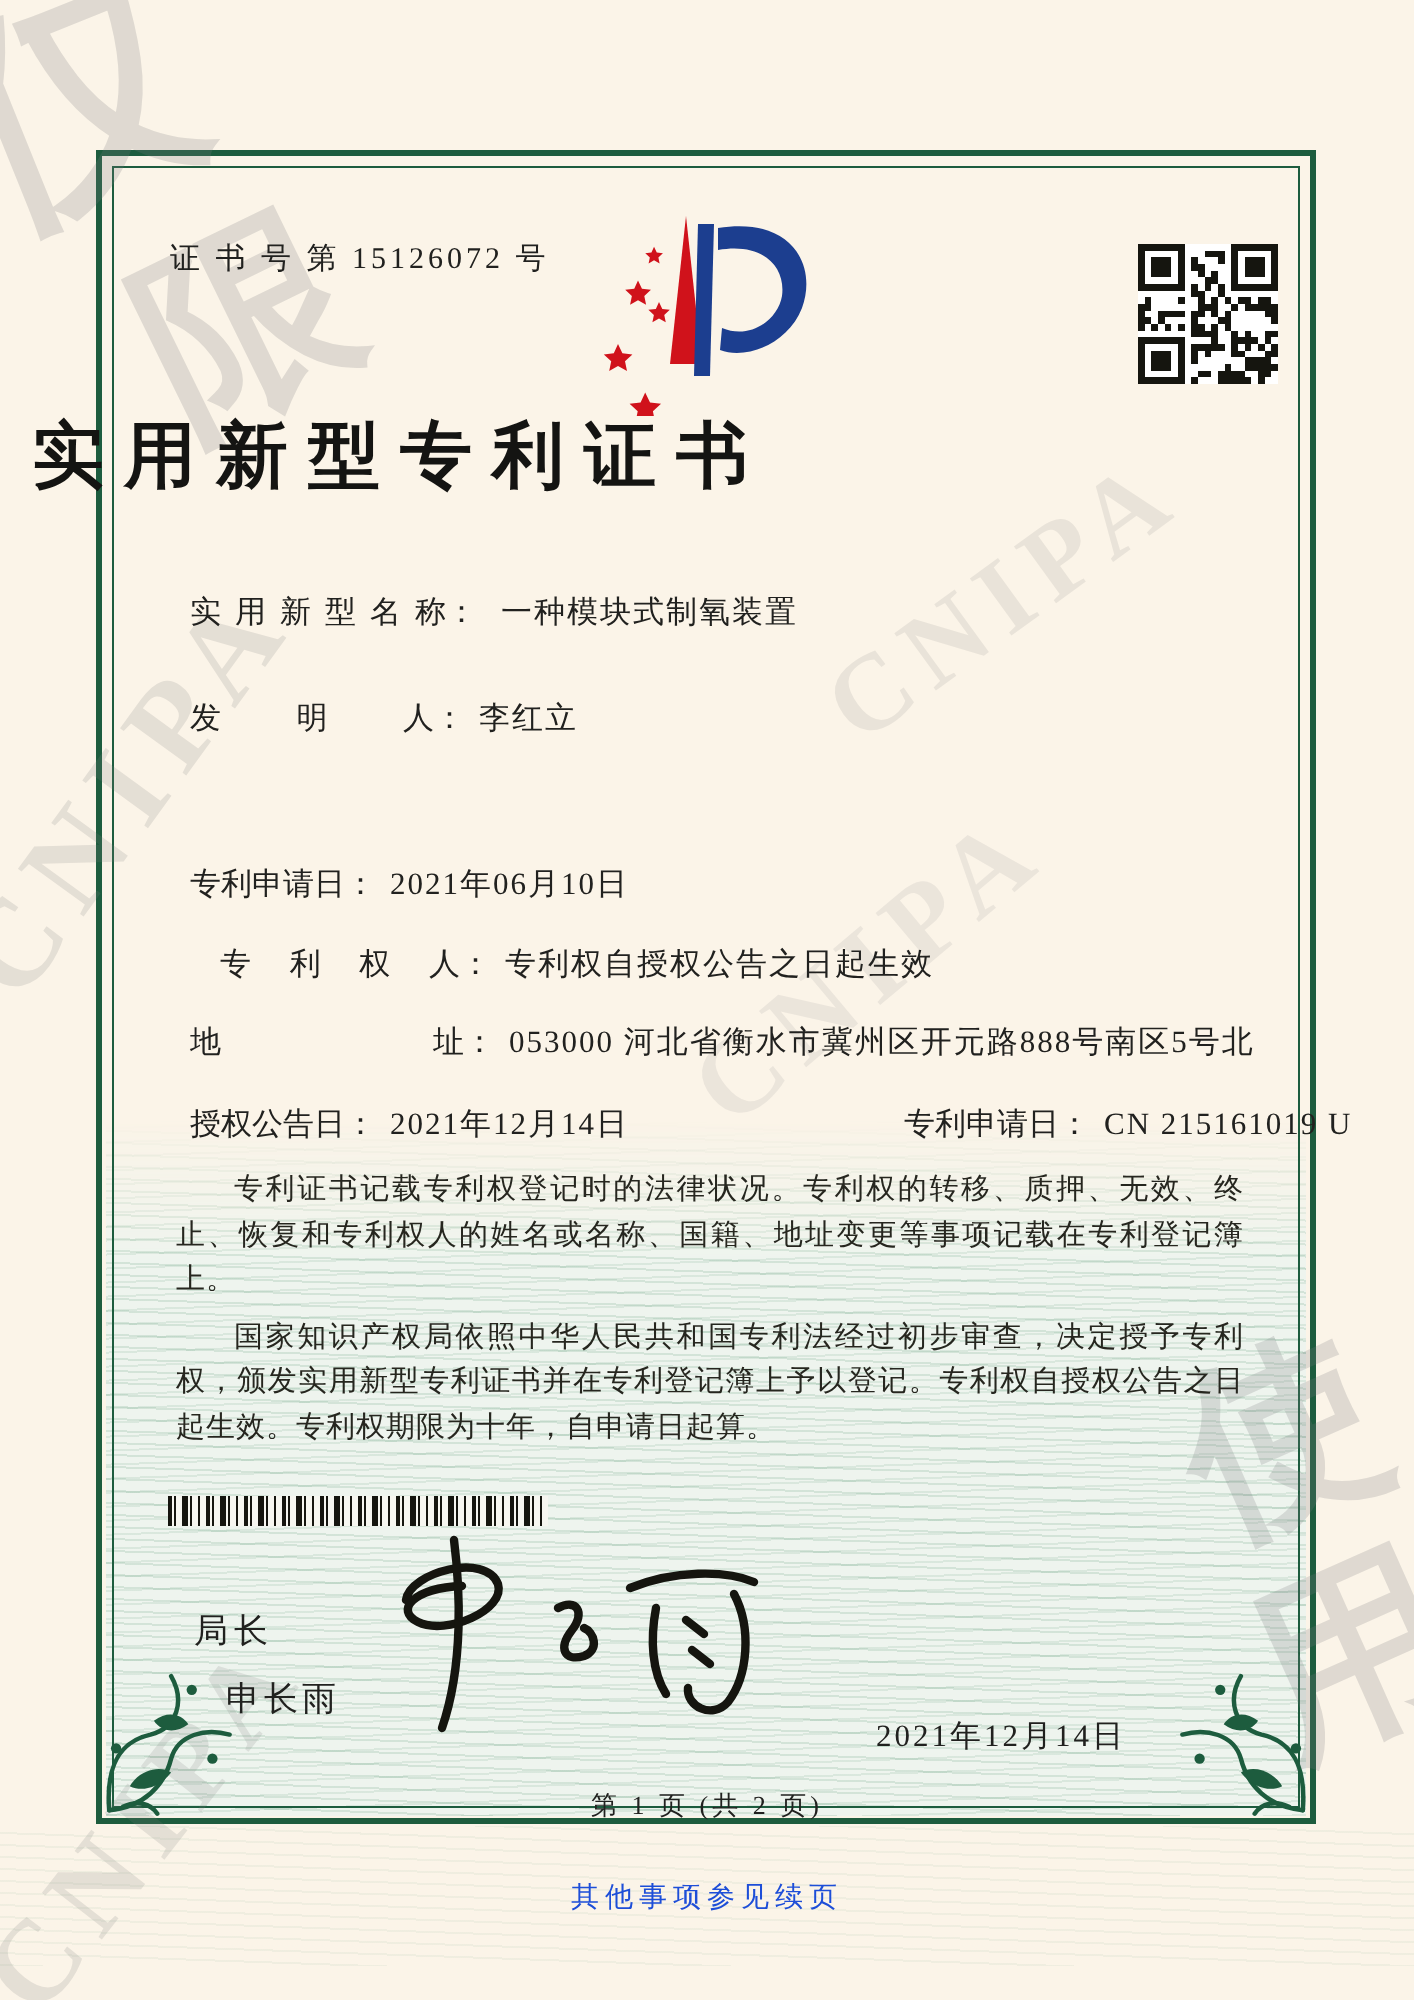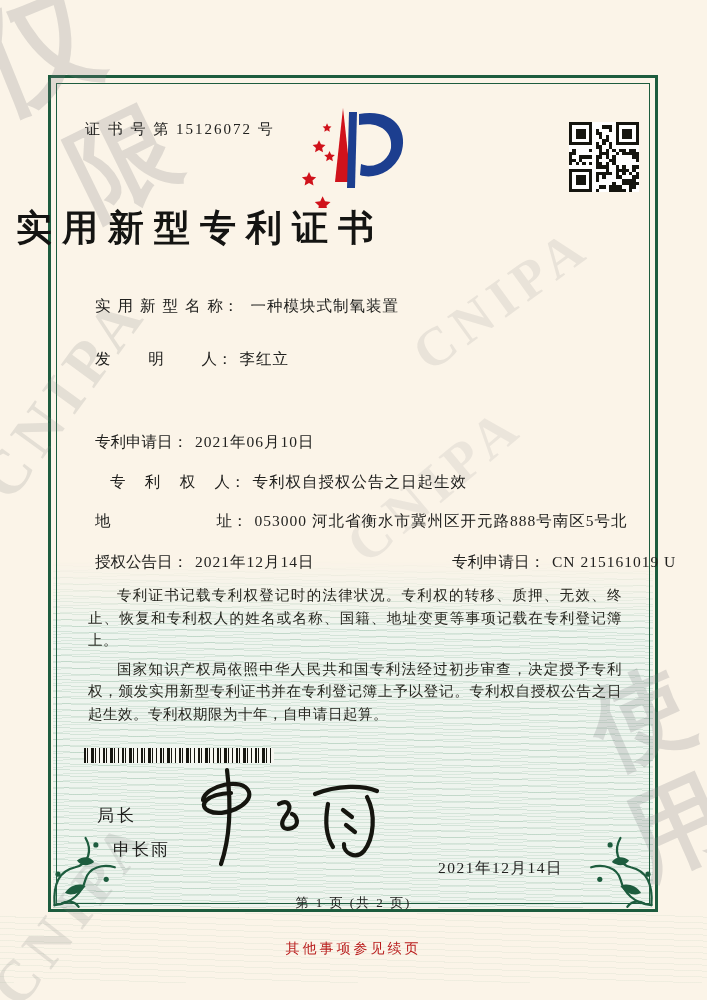--- a/index.html
+++ b/index.html
@@ -62,21 +62,21 @@
     background:repeating-linear-gradient(90deg,
       #15150f 0 2px,#f6f6f0 2px 3px,#15150f 3px 4px,#f6f6f0 4px 7px,
       #15150f 7px 10px,#f6f6f0 10px 11px,#15150f 11px 12px,#f6f6f0 12px 15px,
       #15150f 15px 16px,#f6f6f0 16px 19px);}
 
   .sign-title{position:absolute;left:97px;top:804px;font-size:17px;letter-spacing:3px;}
   .sign-name {position:absolute;left:97px;top:838px;font-size:17px;letter-spacing:2px;margin-left:16px;}
   .signature {position:absolute;left:175px;top:760px;width:250px;height:110px;}
   .grant-date{position:absolute;left:438px;top:858px;font-size:15.5px;letter-spacing:1.5px;}
   .page-num{position:absolute;left:0;right:0;top:894px;text-align:center;font-size:13px;letter-spacing:2px;}
-  .foot-note{position:absolute;left:0;right:0;top:940px;text-align:center;font-size:14px;letter-spacing:3px;color:#b91c1c;}
+  .foot-note{position:absolute;left:0;right:0;top:940px;text-align:center;font-size:14px;letter-spacing:3px;color:#1d4ed8;}
 
   .corner{position:absolute;width:86px;height:86px;z-index:5;}
   .corner svg{width:100%;height:100%;}
   .corner-bl{left:46px;top:826px;}
   .corner-br{left:574px;top:826px;transform:scaleX(-1);}
 </style>
 </head>
 <body>
 
 <div class="page">

